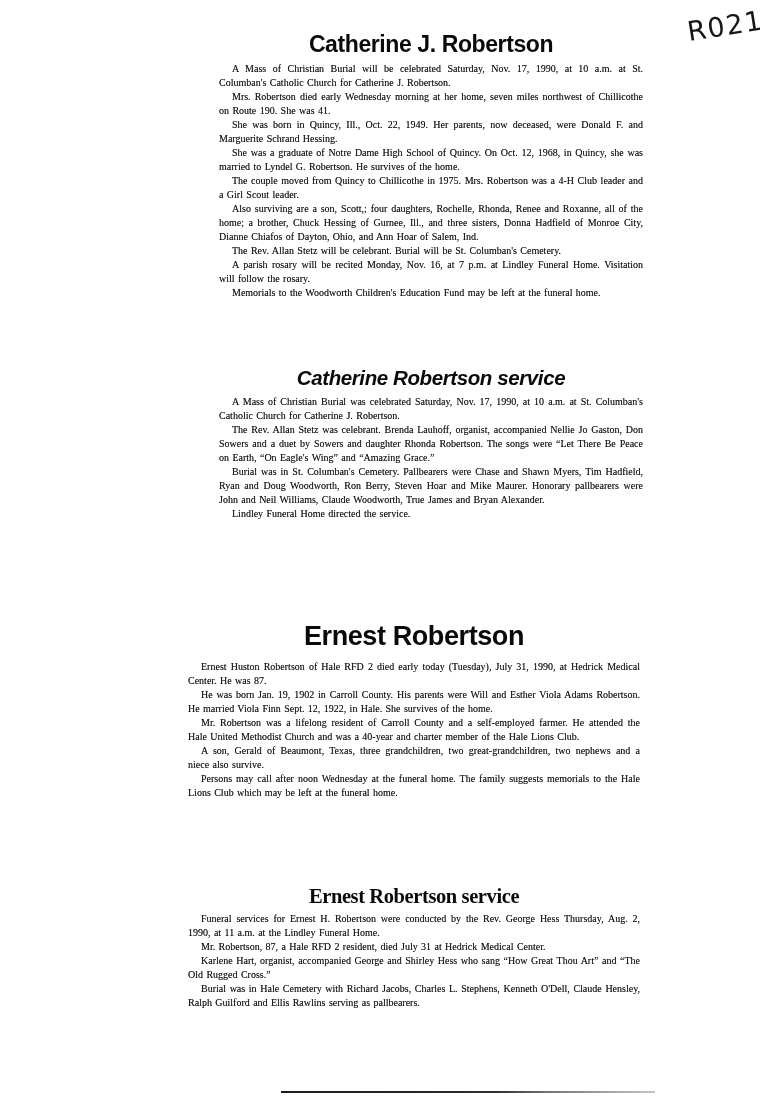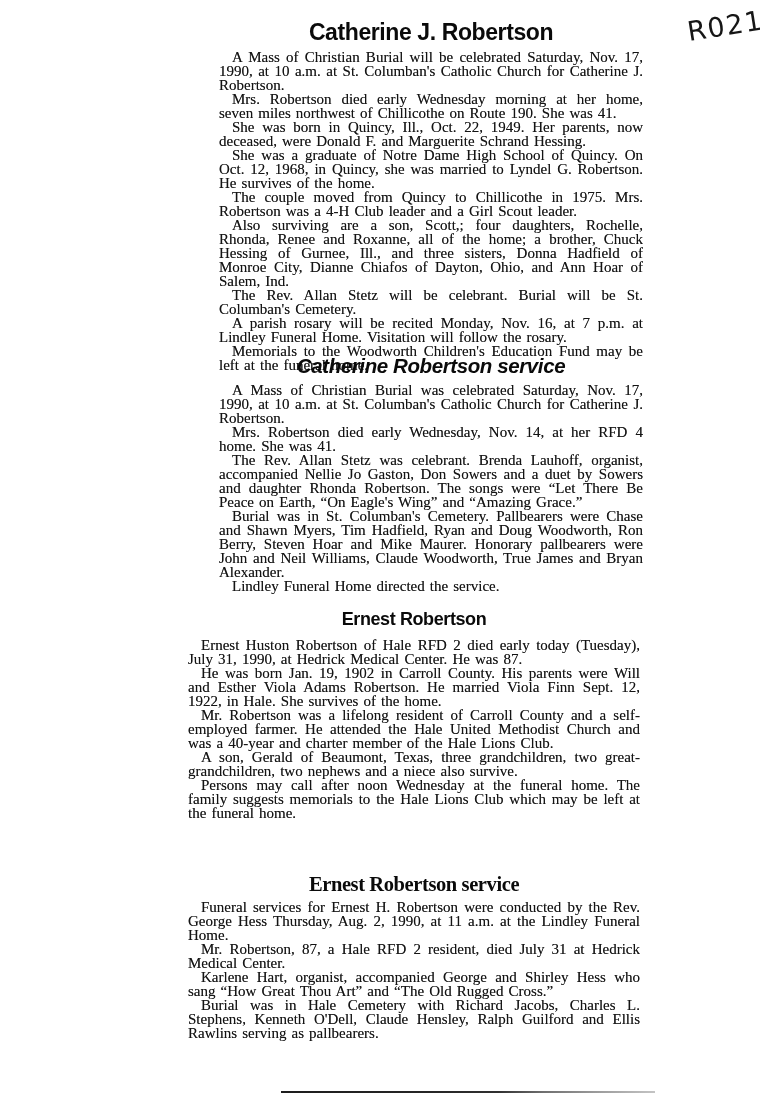--- a/index.html
+++ b/index.html
@@ -5,44 +5,44 @@
   html, body { margin:0; padding:0; background:#ffffff; }
   .page {
     position:relative;
     width:760px;
     height:1100px;
     background:#ffffff;
     font-family:"Liberation Serif", serif;
     color:#141414;
     overflow:hidden;
   }
-  .obit { position:absolute; text-align:justify; }
+  .obit { position:absolute; text-align:justify;margin-top:12px; }
   .obit h2 {
     margin:0;
     text-align:center;
     font-family:"Liberation Sans", sans-serif;
     font-weight:bold;
     color:#0a0a0a;
     letter-spacing:-0.4px;
     text-align-last:center;
   }
   .obit p {
     margin:0;
     text-indent:13px;
-    font-size:15px;
+    font-size:10px;
     line-height:14px;
     word-spacing:0.09em;
     text-shadow:0 0 0.4px rgba(20,20,20,0.55);
   }
   .sec-catherine        { top:19px;  left:219px; width:424px; }
   .sec-catherine h2     { font-size:23px;   margin-bottom:4px; }
   .sec-catherine-svc    { top:354px; left:219px; width:424px; }
   .sec-catherine-svc h2 { font-size:20.5px; margin-bottom:5px;font-style:italic; }
   .sec-ernest           { top:609px; left:188px; width:452px; }
-  .sec-ernest h2        { font-size:18px;   margin-bottom:8px; }
+  .sec-ernest h2        { font-size:27px;   margin-bottom:8px; }
   .sec-ernest-svc       { top:873px; left:188px; width:452px; }
   .sec-ernest-svc h2    { font-size:20.5px; margin-bottom:4px;font-family:Liberation Serif, serif; }
   .annotation {
     position:absolute;
     top:16px;
     left:690px;
     width:80px;
     font-family:"DejaVu Sans", sans-serif;
     font-size:27px;
     font-weight:400;
@@ -79,21 +79,20 @@
     <p>The couple moved from Quincy to Chillicothe in 1975. Mrs. Robertson was a 4-H Club leader and a Girl Scout leader.</p>
     <p>Also surviving are a son, Scott,; four daughters, Rochelle, Rhonda, Renee and Roxanne, all of the home; a brother, Chuck Hessing of Gurnee, Ill., and three sisters, Donna Hadfield of Monroe City, Dianne Chiafos of Dayton, Ohio, and Ann Hoar of Salem, Ind.</p>
     <p>The Rev. Allan Stetz will be celebrant. Burial will be St. Columban's Cemetery.</p>
     <p>A parish rosary will be recited Monday, Nov. 16, at 7 p.m. at Lindley Funeral Home. Visitation will follow the rosary.</p>
     <p>Memorials to the Woodworth Children's Education Fund may be left at the funeral home.</p>
   </section>
 
   <section class="obit sec-catherine-svc">
     <h2>Catherine Robertson service</h2>
     <p>A Mass of Christian Burial was celebrated Saturday, Nov. 17, 1990, at 10 a.m. at St. Columban's Catholic Church for Catherine J. Robertson.</p>
-    <p>Mrs. Robertson died early Wednesday, Nov. 14, at her RFD 4 home. She was 41.</p>
     <p>The Rev. Allan Stetz was celebrant. Brenda Lauhoff, organist, accompanied Nellie Jo Gaston, Don Sowers and a duet by Sowers and daughter Rhonda Robertson. The songs were “Let There Be Peace on Earth, “On Eagle's Wing” and “Amazing Grace.”</p>
     <p>Burial was in St. Columban's Cemetery. Pallbearers were Chase and Shawn Myers, Tim Hadfield, Ryan and Doug Woodworth, Ron Berry, Steven Hoar and Mike Maurer. Honorary pallbearers were John and Neil Williams, Claude Woodworth, True James and Bryan Alexander.</p>
     <p>Lindley Funeral Home directed the service.</p>
   </section>
 
   <section class="obit sec-ernest">
     <h2>Ernest Robertson</h2>
     <p>Ernest Huston Robertson of Hale RFD 2 died early today (Tuesday), July 31, 1990, at Hedrick Medical Center. He was 87.</p>
     <p>He was born Jan. 19, 1902 in Carroll County. His parents were Will and Esther Viola Adams Robertson. He married Viola Finn Sept. 12, 1922, in Hale. She survives of the home.</p>
     <p>Mr. Robertson was a lifelong resident of Carroll County and a self-employed farmer. He attended the Hale United Methodist Church and was a 40-year and charter member of the Hale Lions Club.</p>

